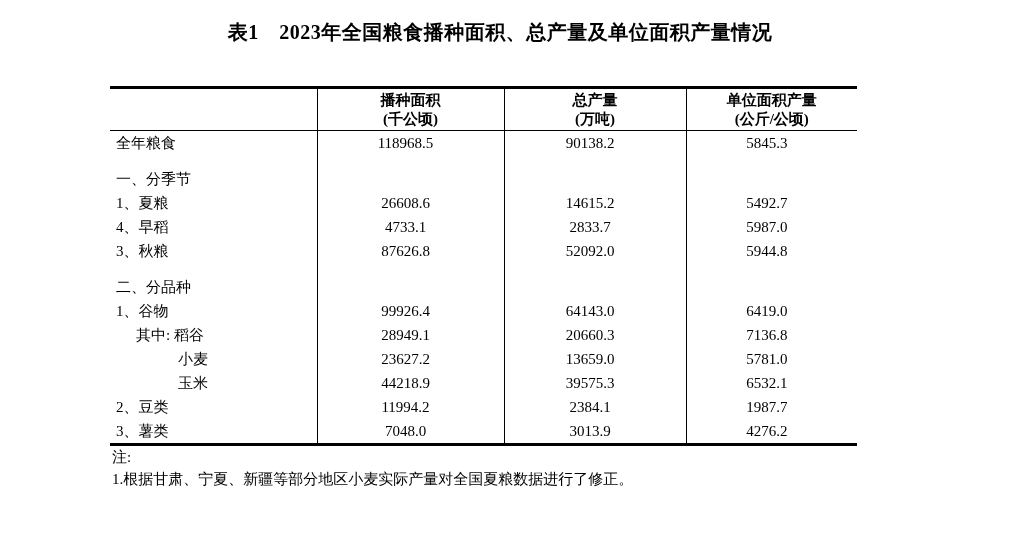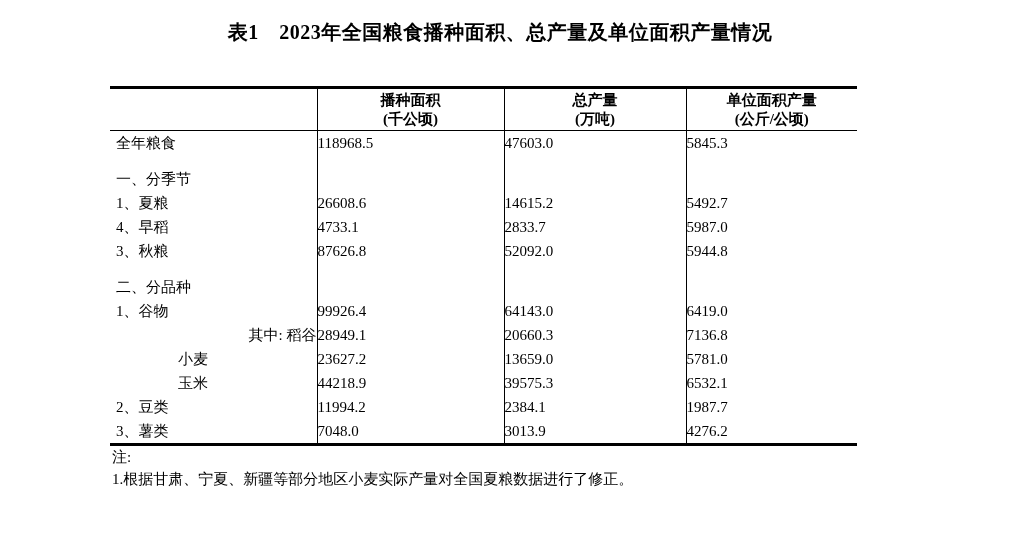--- a/index.html
+++ b/index.html
@@ -58,23 +58,23 @@
     font-size: 15px;
     padding: 0;
     vertical-align: middle;
     overflow: hidden;
     white-space: nowrap;
   }
   .grain-table tr.data-row  td { height: 24px; }
   .grain-table tr.blank-row td { height: 12px; }
 
   td.label { text-align: left; padding-left: 6px; }
-  td.label.ind1 { padding-left: 26px; text-align: right; }
+  td.label.ind1 { padding-left: 26px; }
   td.label.ind2 { padding-left: 68px; }
-  td.num { text-align: left; padding-right: 10px; }
+  td.num { text-align: center; padding-right: 10px; }
   tr.total-row td { font-weight: normal; }
 
   .notes {
     position: absolute;
     top: 446px;
     left: 112px;
     width: 800px;
     font-size: 15px;
     line-height: 22px;
   }
@@ -108,21 +108,21 @@
         <th class="sep">
           <div class="hdr-line">单位面积产量</div>
           <div class="hdr-line">(公斤/公顷)</div>
         </th>
       </tr>
     </thead>
     <tbody>
       <tr class="data-row total-row">
         <td class="label">全年粮食</td>
         <td class="num sep">118968.5</td>
-        <td class="num sep">47603.0</td>
+        <td class="num sep">90138.2</td>
         <td class="num sep">5845.3</td>
       </tr>
       <tr class="blank-row">
         <td class="label"></td>
         <td class="num sep"></td>
         <td class="num sep"></td>
         <td class="num sep"></td>
       </tr>
       <tr class="data-row">
         <td class="label">一、分季节</td>

